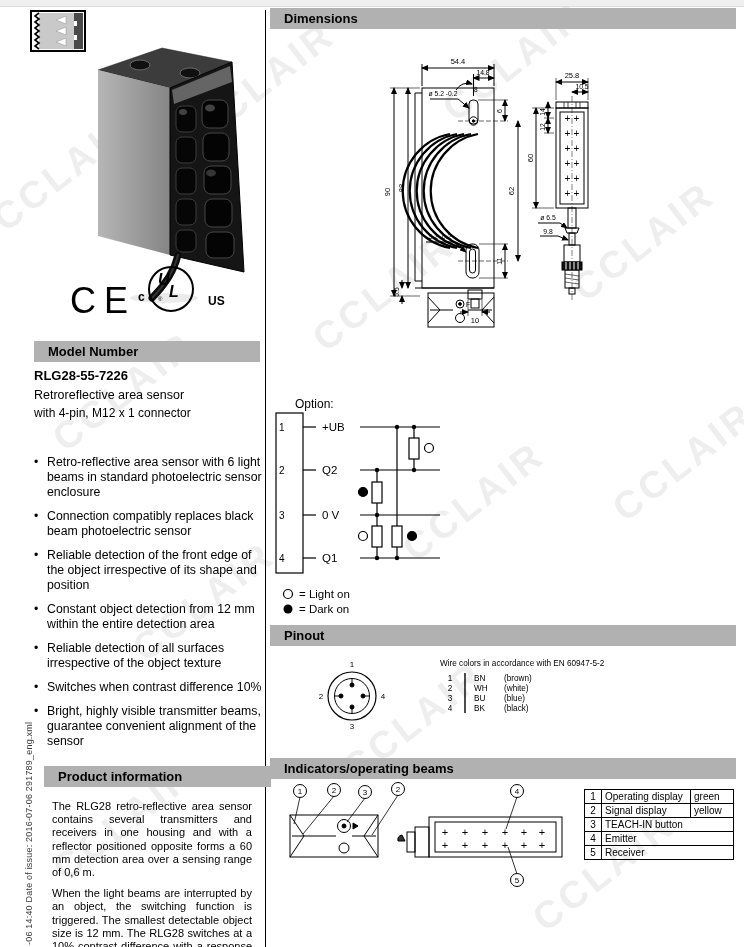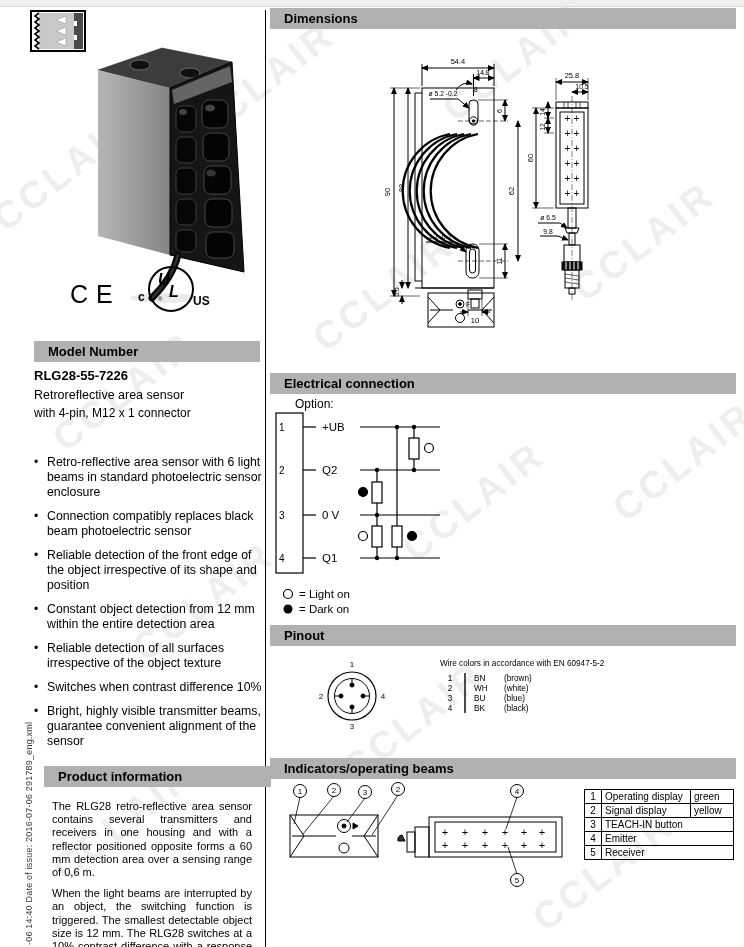--- a/index.html
+++ b/index.html
@@ -16,27 +16,27 @@
   .vtext{position:absolute;left:24px;top:945px;transform:rotate(-90deg);transform-origin:0 0;
          font-size:9px;color:#3a3a3a;white-space:nowrap;width:210px;letter-spacing:.2px;}
   .modelno{position:absolute;left:34px;top:368px;font-size:13px;font-weight:bold;}
   .modelsub{position:absolute;left:34px;top:388px;font-size:12.5px;}
   .modelcon{position:absolute;left:34px;top:406px;font-size:12px;}
   .feats{position:absolute;left:34px;top:455px;width:228px;}
   .feat{display:flex;margin-bottom:9px;font-size:12.3px;line-height:1.22;}
   .feat .b{width:13px;flex:none;}
   .pinfo{position:absolute;left:44px;top:792px;width:216px;font-size:11px;line-height:1.2;text-align:justify;}
   .pinfo p{margin:8px;}
-  .ce{position:absolute;left:70px;top:280px;font-size:25px;letter-spacing:8px;}
+  .ce{position:absolute;left:70px;top:280px;font-size:36px;letter-spacing:8px;}
   .ulmark{position:absolute;left:148px;top:266px;width:42px;height:42px;border:2.5px solid #000;border-radius:50%;}
   .ulmark .u{position:absolute;left:8px;top:3px;font-weight:bold;font-style:italic;font-size:16px;}
   .ulmark .l{position:absolute;left:19px;top:15px;font-weight:bold;font-style:italic;font-size:16px;}
   .ulmark .r{position:absolute;left:8px;top:28px;font-size:6px;}
   .ulmark .c{position:absolute;left:-12px;top:22px;font-weight:bold;font-size:12px;}
-  .ulmark .us{position:absolute;left:43px;top:26px;font-weight:bold;font-size:12px;}
+  .ulmark .us{position:absolute;left:58px;top:26px;font-weight:bold;font-size:12px;}
   .ind-table{position:absolute;left:584px;top:789px;border-collapse:collapse;font-size:10px;}
   .ind-table td{border:1px solid #000;height:13px;line-height:13px;padding:0 3px;white-space:nowrap;}
   .ind-table .n{width:10px;text-align:center;}
   .ind-table .lab{width:82px;}
   .ind-table .val{width:36px;}
   svg{display:block;}
   svg text{font-family:"Liberation Sans","DejaVu Sans",sans-serif;fill:#000;}
 </style>
 </head>
 <body>
@@ -294,21 +294,20 @@
         <line x1="210" y1="272" x2="222" y2="285"></line>
       <line x1="158" y1="272" x2="181" y2="272"></line>
         <line x1="196" y1="272" x2="220" y2="272"></line>
       <circle cx="188" cy="266" r="4"></circle>
         <circle cx="188" cy="266" r="1.4" fill="#000"></circle>
       <circle cx="188" cy="280" r="4.5"></circle>
     </g>
     <text x="194" y="269" font-size="6.5">F</text>
   </svg>
 
-  <div class="hdr hdrR" style="top:373px">Electrical connection</div>
 
   <svg style="position:absolute;left:272px;top:396px" width="460" height="225" viewBox="0 0 460 225">
     <text x="23" y="12" font-size="12">Option:</text>
     <g fill="none" stroke="#000" stroke-width="1.2">
       <rect x="4" y="17" width="27" height="160"></rect>
       <line x1="31" y1="31" x2="44" y2="31"></line>
         <line x1="31" y1="74" x2="44" y2="74"></line>
       <line x1="31" y1="119" x2="44" y2="119"></line>
         <line x1="31" y1="162" x2="44" y2="162"></line>
     </g>

